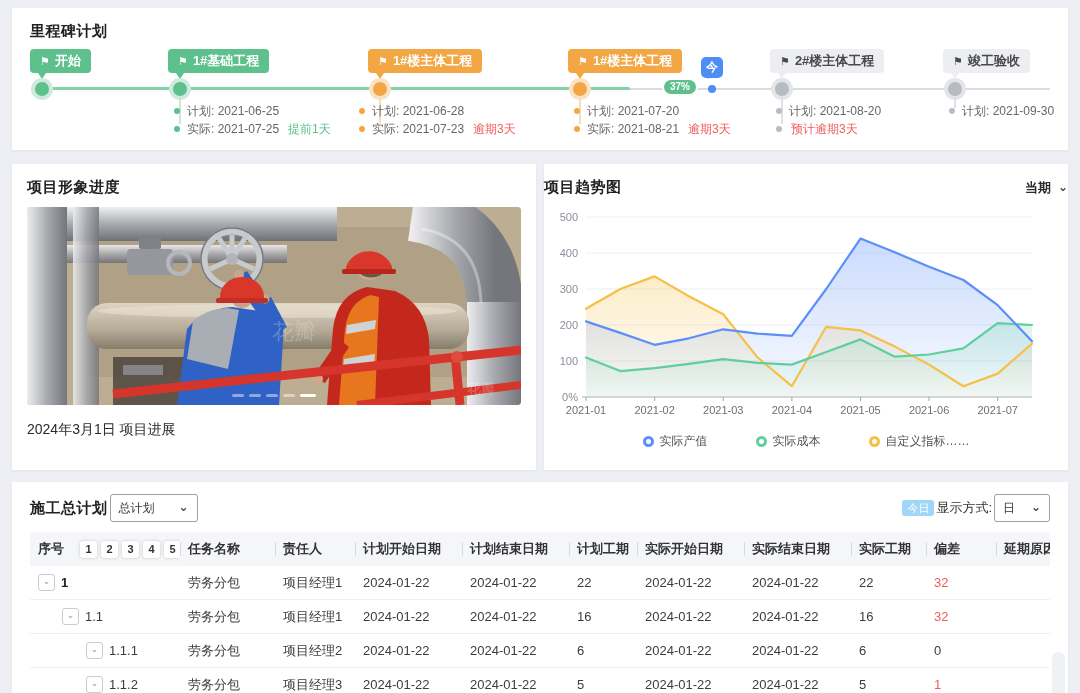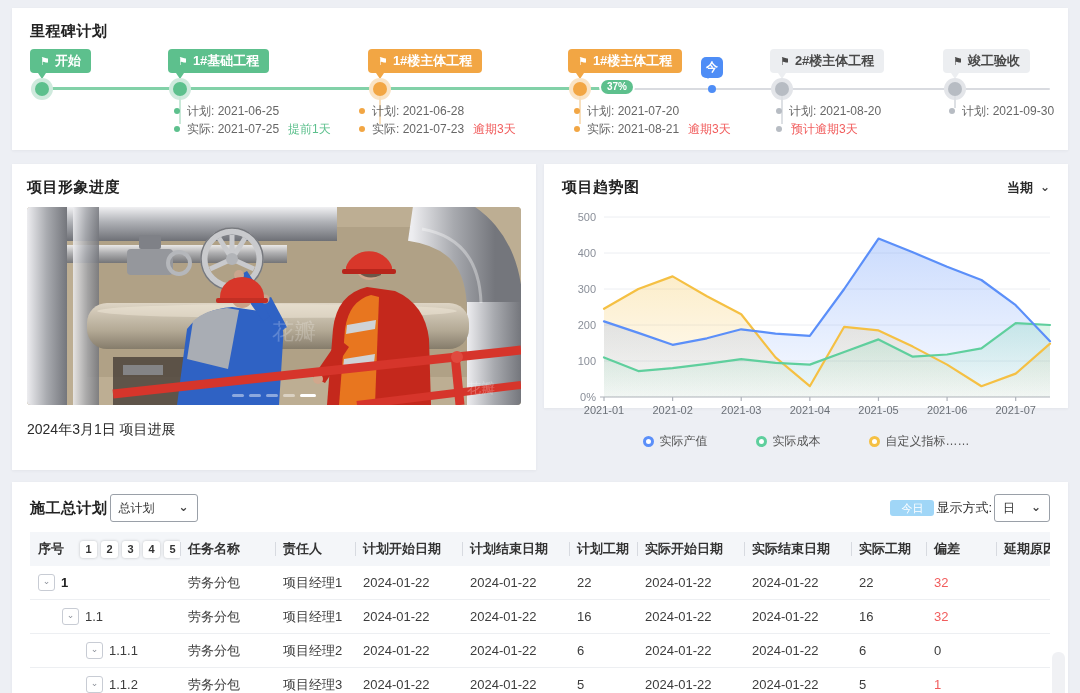--- a/index.html
+++ b/index.html
@@ -48,35 +48,35 @@
 
   
   #card-photo{left:12px;top:164px;width:524px;height:306px;padding:14px 15px}
   .photo-wrap{position:relative;width:494px;height:198px;margin-top:10px;border-radius:4px;overflow:hidden;background:#bdb096}
   .dashes{position:absolute;bottom:8px;left:50%;transform:translateX(-50%);display:flex;gap:5px}
   .dash{width:12px;height:3px;border-radius:2px;background:rgba(255,255,255,.45)}
   .dash.active{background:#fff;width:16px}
   .caption{margin-top:16px;font-size:14px;font-weight:400;color:#2b2b2b}
 
   
-  #card-chart{left:544px;top:164px;width:524px;height:244px;padding:14px 18px}
+  #card-chart{left:544px;top:164px;width:524px;height:306px;padding:14px 0}
   .chart-head{display:flex;justify-content:space-between;align-items:center}
   .period{display:flex;align-items:center;gap:7px;font-size:13px;font-weight:700;color:#2b2b2b;cursor:pointer}
   .caret{font-size:12px;font-weight:700;color:#444;line-height:1;transform:translateY(-1px)}
   .legend{display:flex;justify-content:center;gap:48px;font-size:12px;color:#555;margin-top:0}
   .legend-item{display:flex;align-items:center;gap:6px;cursor:pointer}
   .legend-ring{width:11px;height:11px;border-radius:50%;border:3px solid;box-sizing:border-box;background:#fff}
 
   
   #card-table{left:12px;top:482px;width:1056px;height:240px;padding:12px 18px}
   .table-bar{display:flex;justify-content:space-between;align-items:center}
   .tb-left,.tb-right{display:flex;align-items:center;gap:2px}
   .select-box{display:inline-flex;align-items:center;justify-content:space-between;gap:10px;
     border:1px solid #9aa0a8;border-radius:3px;height:26px;padding:0 8px;font-size:12px;color:#333;background:#fff;cursor:pointer}
-  .chip{background:#a0d6f7;color:#fff;font-size:11px;padding:2px 11px;border-radius:3px;line-height:1.1;cursor:pointer}
+  .chip{background:#a0d6f7;color:#fff;font-size:11px;padding:2px 5px;border-radius:3px;line-height:1.1;cursor:pointer}
   .tb-label{font-size:13px;color:#333}
   table{width:100%;border-collapse:collapse;margin-top:10px;font-size:13px;table-layout:fixed}
   thead th{background:#f4f6f9;height:34px;font-weight:700;color:#333;text-align:left;padding:0 8px;position:relative;white-space:nowrap;overflow:hidden}
   thead th:not(:first-child)::before{content:"";position:absolute;left:0;top:10px;bottom:10px;width:1px;background:#d7dae0}
   tbody td{height:33px;border-bottom:1px solid #edeff2;padding:0 8px;color:#3c3c3c;white-space:nowrap;overflow:hidden}
   .idcell{display:flex;align-items:center;gap:6px}
   .expand{width:15px;height:15px;border:1px solid #c8ccd4;border-radius:3px;background:#fff;flex:0 0 auto;
     display:inline-flex;align-items:center;justify-content:center;font-size:9px;color:#8a8f98;line-height:1;cursor:pointer}
   .expand span{transform:translateY(-1px)}
   .id-bold{font-weight:700;color:#222}
@@ -178,21 +178,21 @@
       </div>
       <div class="tl-tail gray" style="left: 921px;"></div>
       <div class="tl-dot gray" style="left: 918px;"></div>
       <div class="tl-conn gray" style="left: 924px; height: 12px;"></div>
       <div class="tl-details" style="left: 919px;">
         <div class="tl-detail">
           <span class="tl-bullet gray"></span>
           <span>计划: 2021-09-30</span>
         </div>
       </div>
-      <div class="progress-pill" style="left: 571px;">37%</div>
+      <div class="progress-pill" style="left: 634px;">37%</div>
       <div class="today-badge" style="left: 671px;">今</div>
       <div class="today-dot" style="left: 678px;"></div>
     </div>
 </section>
 
 <section class="card" id="card-photo">
   <h2>项目形象进度</h2>
   <div class="photo-wrap">
     <svg width="494" height="198" viewBox="0 0 494 198">
       <defs>

